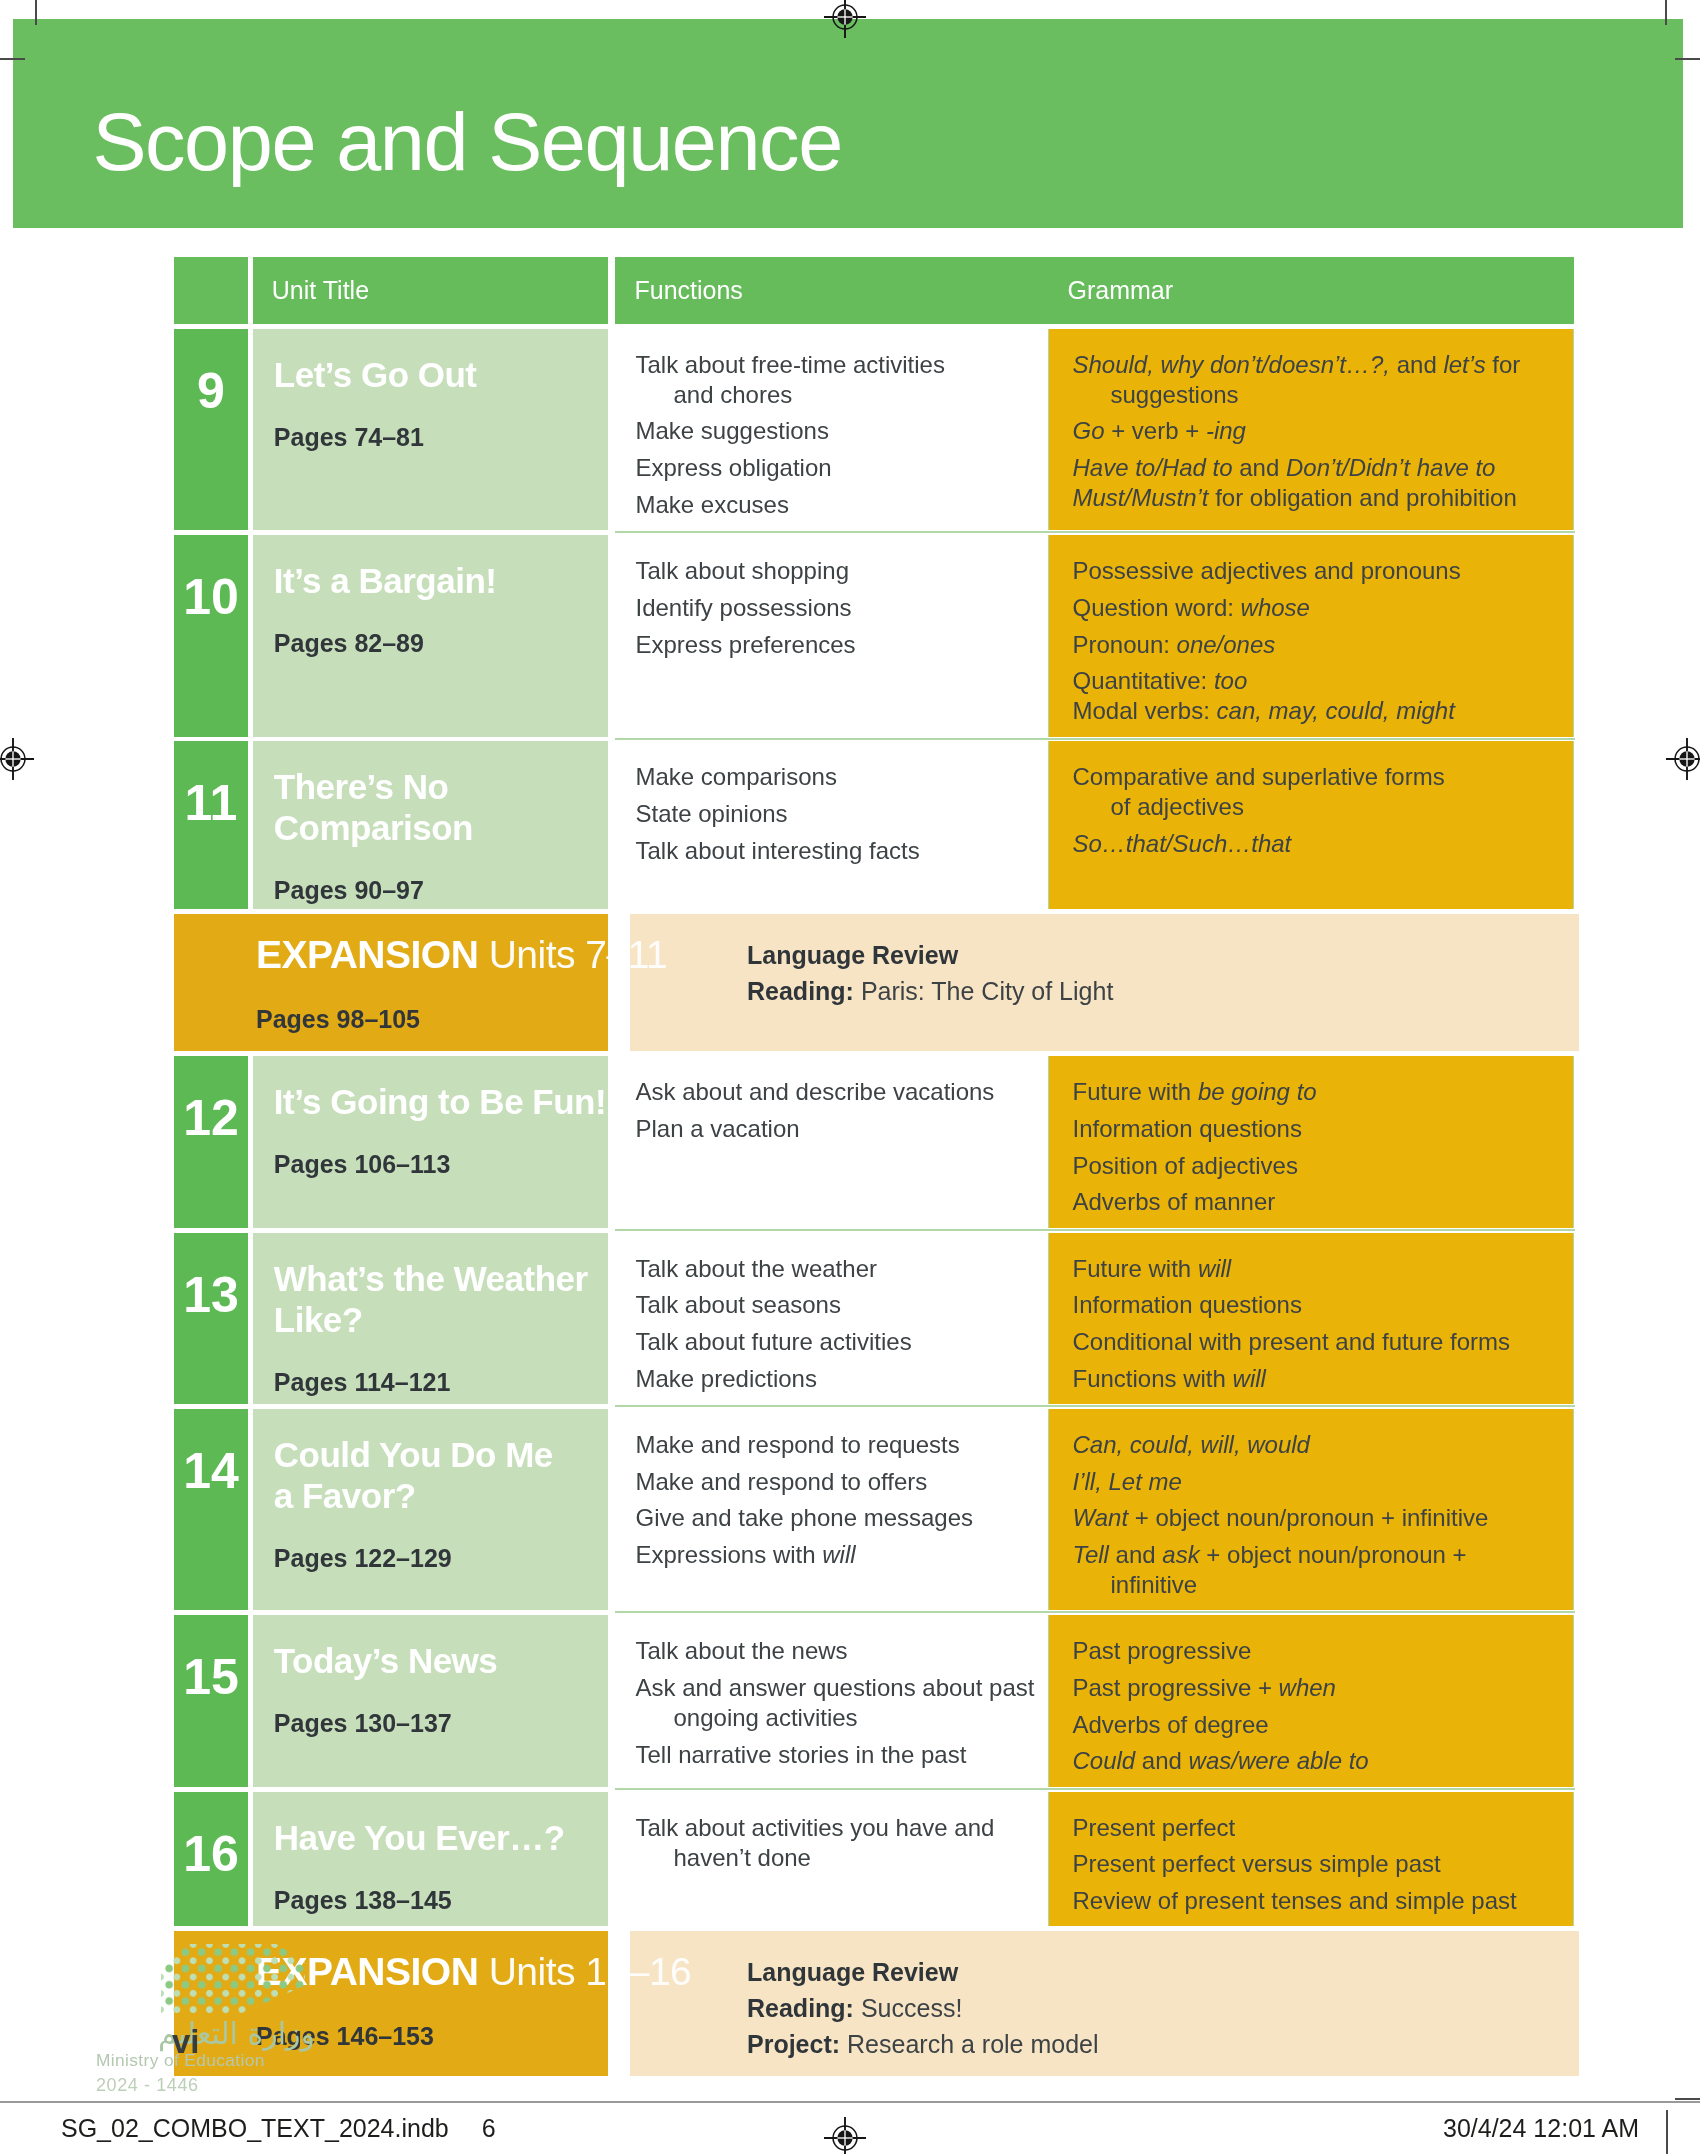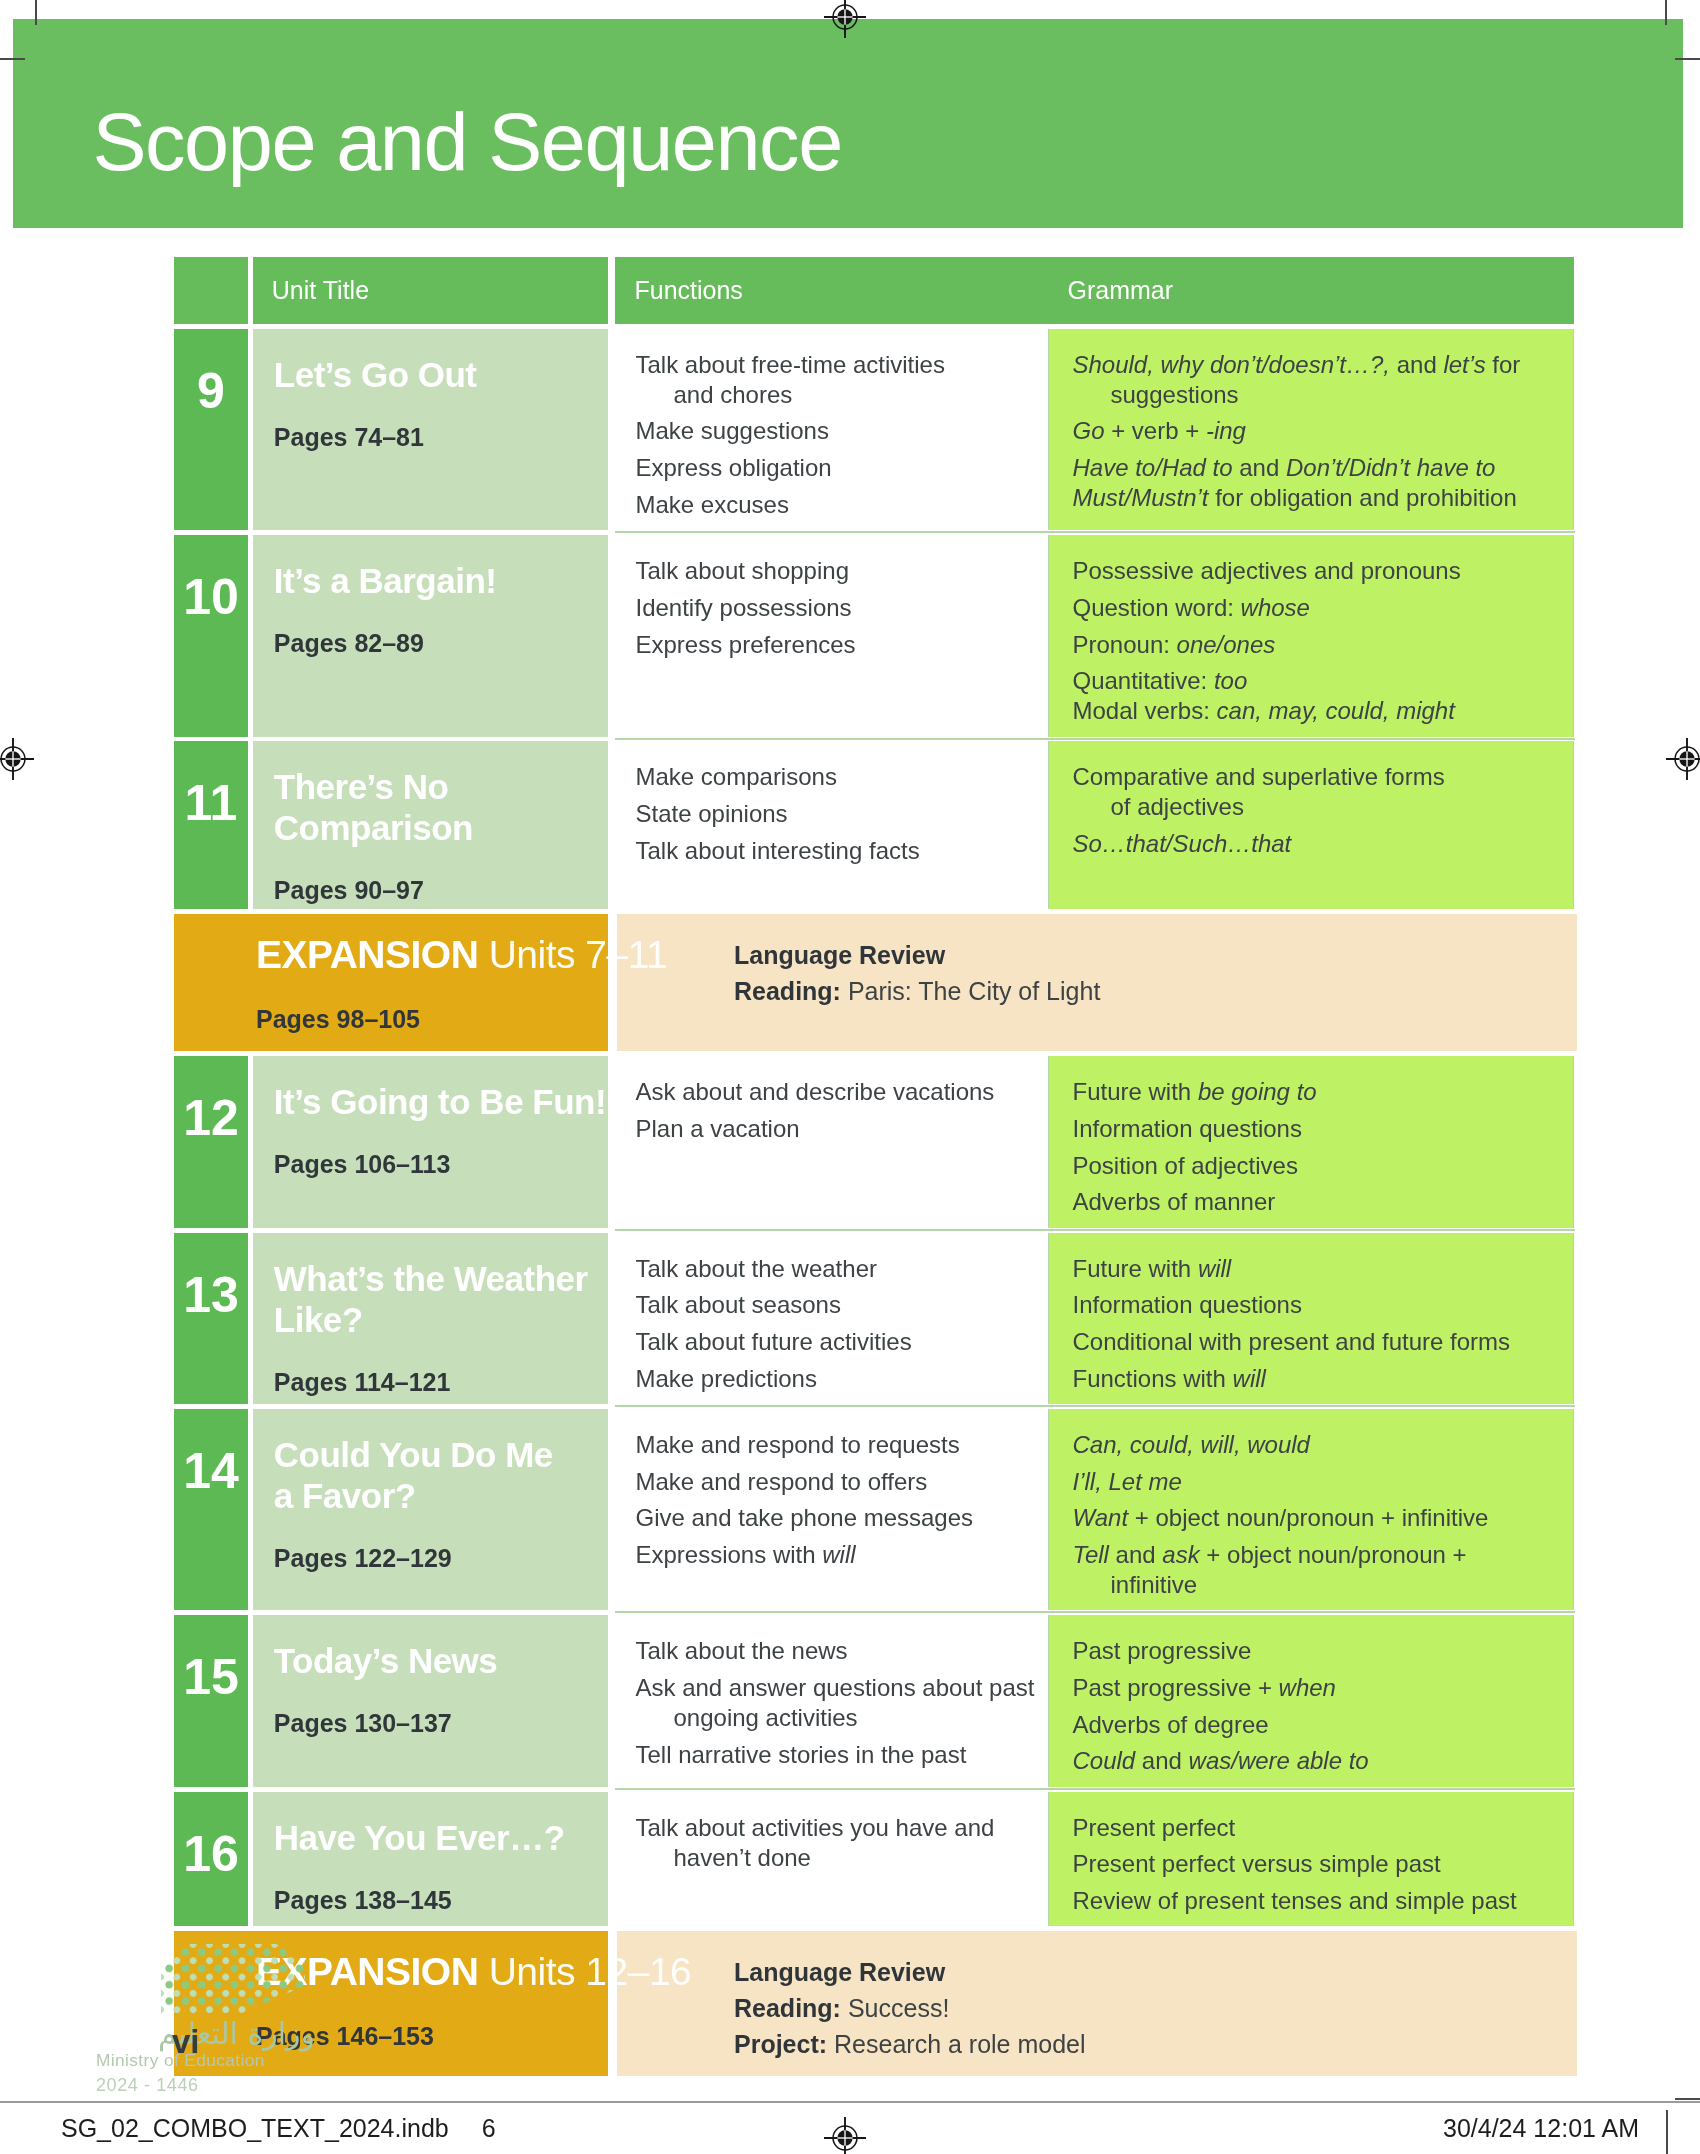--- a/index.html
+++ b/index.html
@@ -22,31 +22,31 @@
   .th.c2 { width:355px; margin-left:4.8px; }
   .th.c3 { width:433px; margin-left:7.7px; }
   .th.c4 { width:526px; }
 
   .unit-row, .exp-row { display:flex; margin-bottom:4.8px; }
   .cell-num { width:74px; background:var(--number-green,#5db953); color:#fff; font-size:50px; font-weight:700; text-align:center; padding-top:33px; }
   .cell-title { width:355px; margin-left:4.8px; margin-right:7.7px; background:var(--title-cell-green,#c6dfba); padding:25px 7.7px 3.8px 21px; }
   .unit-title { color:#fff; font-size:35px; line-height:41px; font-weight:700; letter-spacing:-0.5px; white-space:nowrap; }
   .unit-pages, .exp-pages { margin-top:28px; font-size:25px; font-weight:700; color:#30363a; }
   .cell-fn { width:433px; background:#fff; padding:21px 13.4px 3.8px 20px; position:relative; }
-  .cell-gr { width:526px; background:#bef264; border-left:1.9px solid var(--rule-green,#b2d8a8); border-right:1.9px solid var(--rule-green,#b2d8a8); padding:21px 11.5px 3.8px 23px; position:relative; }
+  .cell-gr { width:526px; background:#eab308; border-left:1.9px solid var(--rule-green,#b2d8a8); border-right:1.9px solid var(--rule-green,#b2d8a8); padding:21px 11.5px 3.8px 23px; position:relative; }
   .joined .cell-fn::before { content:""; position:absolute; top:-3.8px; left:0; right:0; height:1.9px; background:var(--rule-green,#b2d8a8); }
   .joined .cell-gr::before { content:""; position:absolute; top:-3.8px; left:-1.9px; right:-1.9px; height:1.9px; background:var(--rule-green,#b2d8a8); }
   .item { font-size:24px; line-height:30px; margin-bottom:6.7px; padding-left:38px; text-indent:-38px; }
   .item.tight { margin-bottom:0; }
 
   .exp-gold { width:434px; background:var(--expansion-gold,#e2ab15); padding:19px 7.7px 17.3px 82px; }
   .exp-heading { color:#fff; font-size:39px; line-height:44px; letter-spacing:-0.5px; white-space:nowrap; }
   .exp-heading b { font-weight:700; }
   .exp-heading .rest { font-weight:400; opacity:.96; }
-  .exp-tan { width:960px; margin-left:9px; background:var(--expansion-tan,#f6e4c4); padding:23px 15.4px 13.4px 117px; }
+  .exp-tan { width:960px; margin-left:22px; background:var(--expansion-tan,#f6e4c4); padding:23px 15.4px 13.4px 117px; }
   .exp-detail { font-size:25px; line-height:36px; }
   .exp-detail b { font-weight:700; color:#2f3539; }
 
   
   .dots { position:absolute; left:161px; top:1944px; width:144px; height:69px; z-index:5;
     background-image:
       radial-gradient(circle,#8cc983 3.5px,transparent 4.2px),
       radial-gradient(circle,#bedfb6 3px,transparent 3.7px);
     background-size:16.3px 16.3px,16.3px 16.3px; background-position:0 0,7.7px 8.6px;
     clip-path:polygon(18% 0,80% 0,100% 26%,100% 60%,56% 100%,0 100%,0 36%); }

